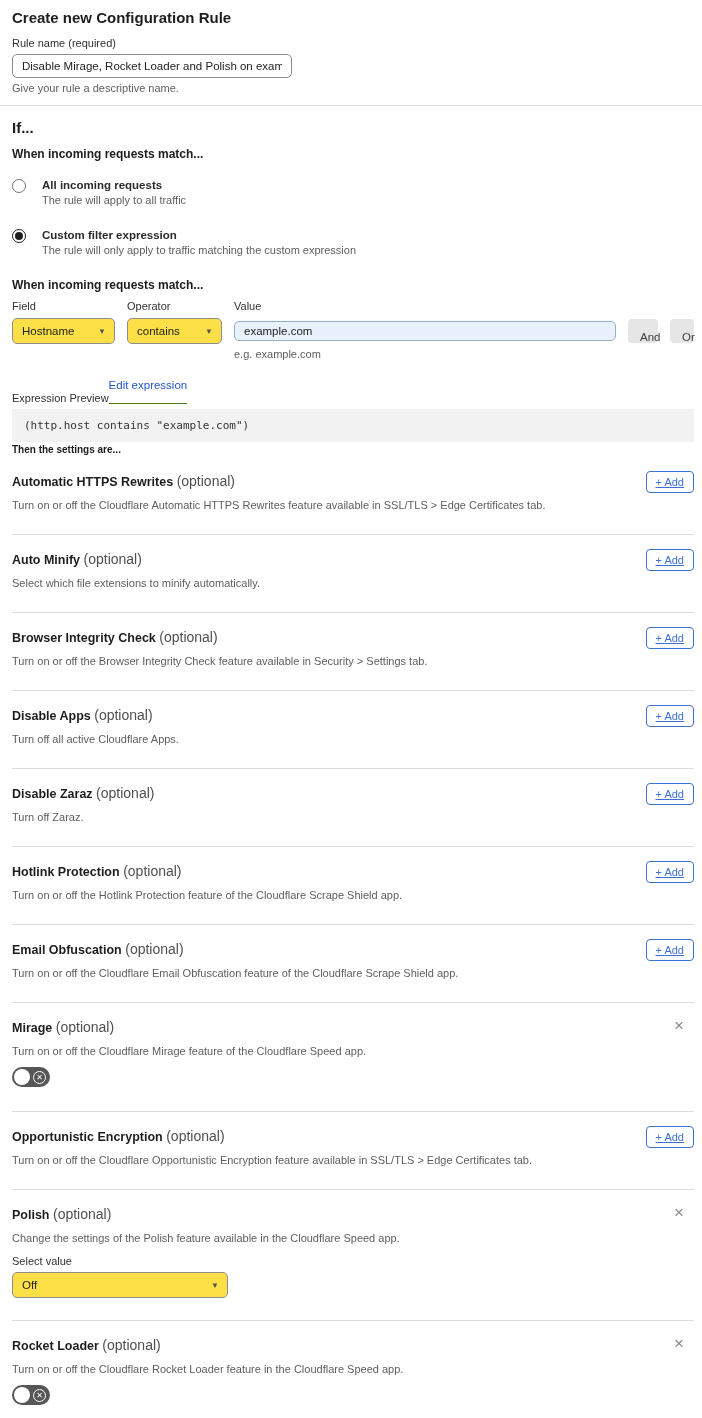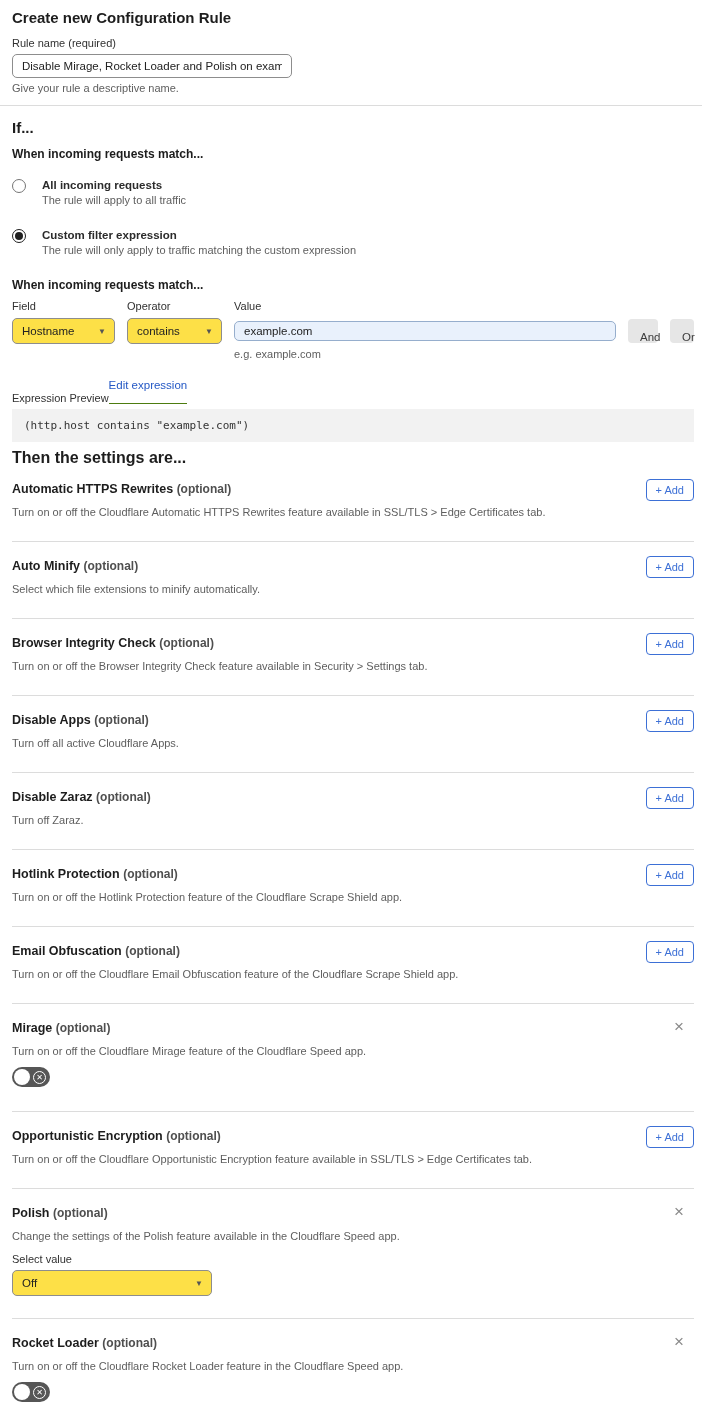--- a/index.html
+++ b/index.html
@@ -74,50 +74,51 @@
   .edit-link {
     font-size:11.5px; color:#2458c5; text-decoration:none;
     border-bottom:1px solid #4d7c0f; padding-bottom:12px; cursor:pointer;
   }
   .expr-box {
     margin-top:5px; background:#f2f2f2; padding:10px 12px;
     font-family:"DejaVu Sans Mono","Liberation Mono",monospace;
     font-size:11px; color:#333; line-height:13px;
   }
 
-  .then-heading { font-size:16px; font-weight:bold; color:#1d1d1d; margin-top:8px; line-height:15px; }
+  .then-heading { font-size:10px; font-weight:bold; color:#1d1d1d; margin-top:0; line-height:15px; }
 
   .setting-row { position:relative; border-bottom:1px solid #dcdcdc; padding:16px 0 22px; }
   .setting-row.no-border { border-bottom:none; }
   .setting-title { font-size:12.5px; line-height:17px; color:#1d1d1d; }
   .setting-title .t { font-weight:bold; }
-  .setting-title .opt { font-weight:bold; color:#4f4f4f; font-size:12px; }
+  .setting-title .opt { font-weight:normal; color:#4f4f4f; font-size:14px; }
   .setting-desc { margin-top:7px; font-size:11px; color:#5e5e5e; line-height:14px; }
   .add-btn {
     position:absolute; right:0; top:14px; height:22px; padding:0 9px;
     background:#fff; border:1px solid #3d70d6; border-radius:4px;
     color:#3d70d6; font-size:11px; cursor:pointer;
     font-family:"Liberation Sans",sans-serif;
+    text-decoration:underline;
   }
   .close-icon {
     position:absolute; right:10px; top:14px; font-size:17px; color:#8a8a8a;
     line-height:17px; cursor:pointer; font-weight:normal;
   }
   .toggle {
     margin-top:9px; width:38px; height:20px; border-radius:10px; background:#565656;
     display:inline-flex; align-items:center; padding:0 2px; cursor:pointer;
   }
   .toggle .knob { width:16px; height:16px; background:#fff; border-radius:50%; flex:none; }
   .toggle .x-badge {
     margin-left:3px; width:13px; height:13px; border:1px solid #fff; border-radius:50%;
     color:#fff; font-size:8px; line-height:11px; text-align:center; flex:none;
   }
   .select-value-block { margin-top:10px; }
   .select-value-label { font-size:11px; color:#313131; line-height:13px; }
-  .setting-select { margin-top:4px; width:200px;text-align:center; }
+  .setting-select { margin-top:4px; width:216px;text-align:center; }
 </style>
 </head>
 <body>
 
 <div class="container">
 
   <h1 class="page-title">Create new Configuration Rule</h1>
 
   <div class="field-label">Rule name (required)</div>
   <input class="rule-name-input" type="text" value="Disable Mirage, Rocket Loader and Polish on example.com" style="">

